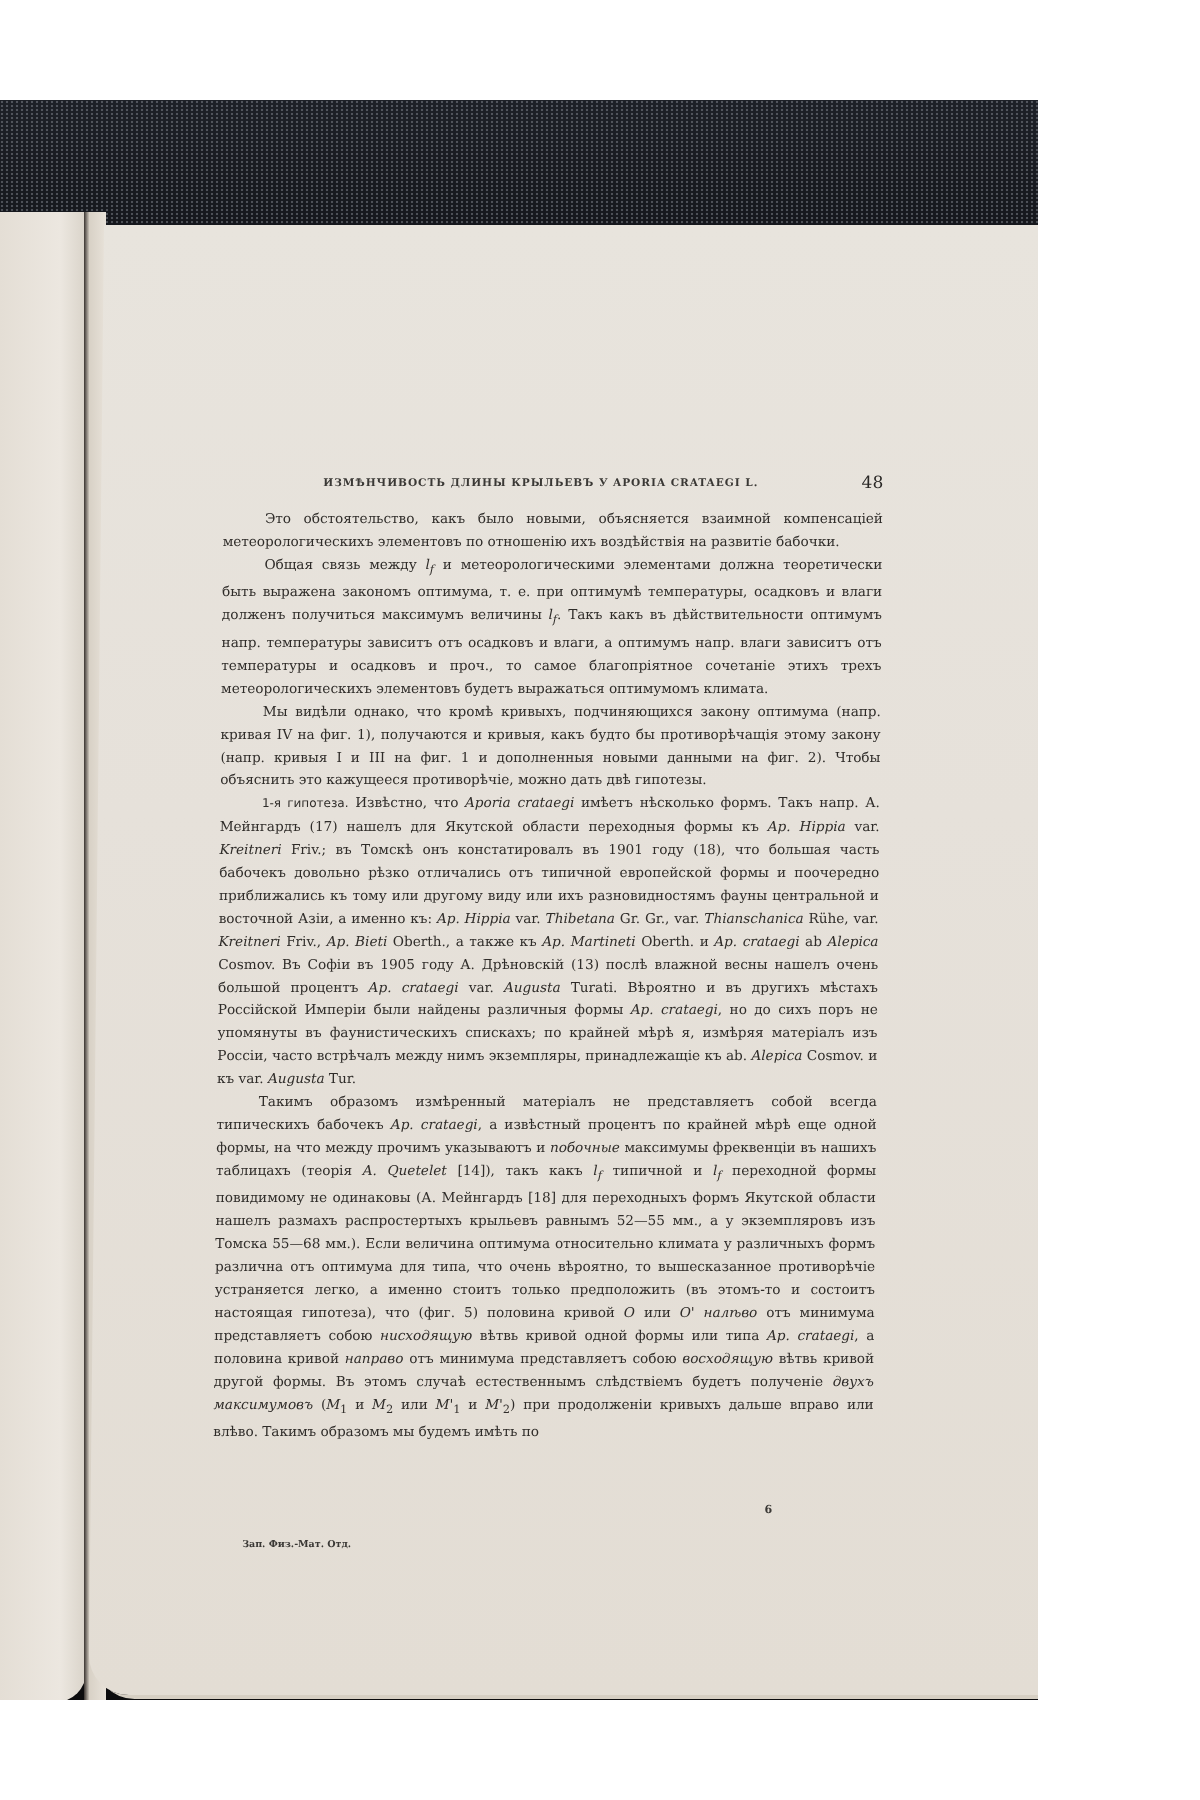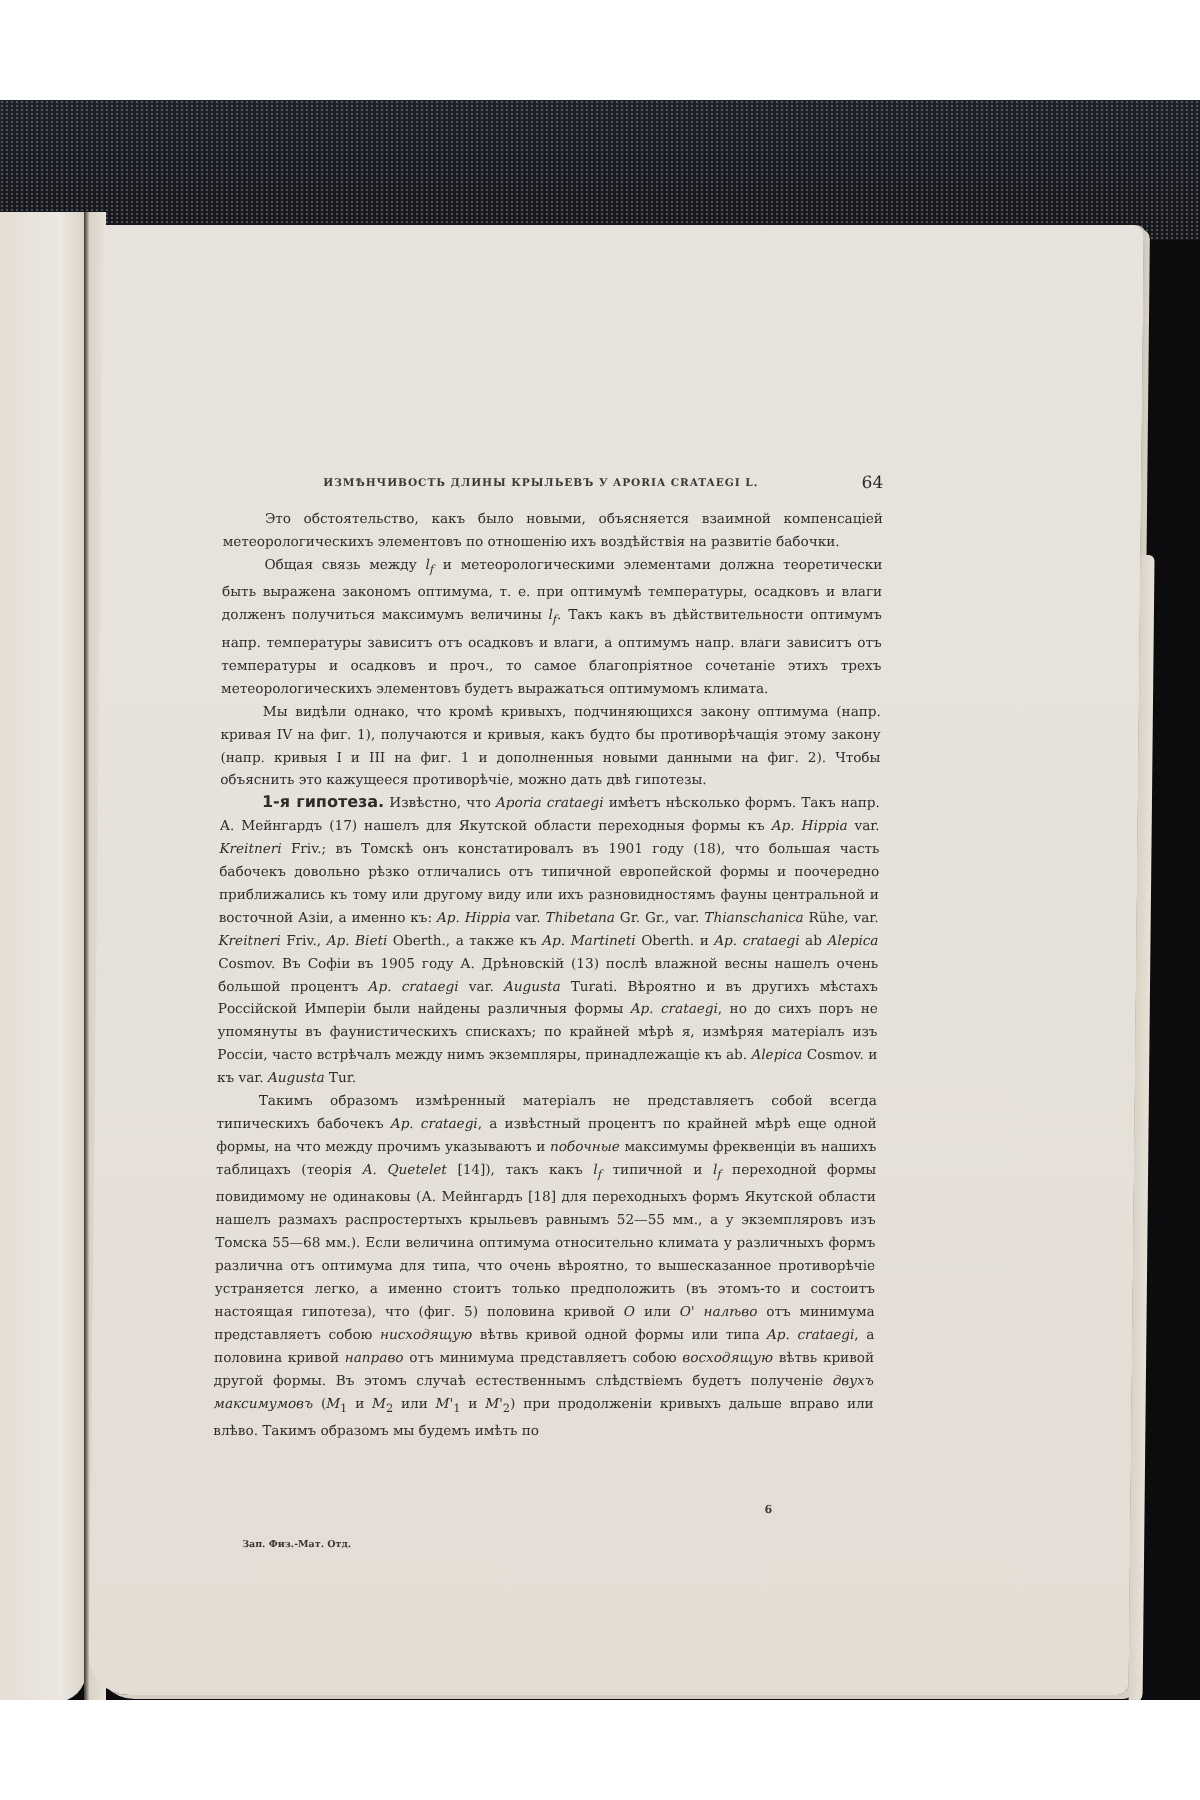--- a/index.html
+++ b/index.html
@@ -2,21 +2,21 @@
 <html><head>
 <meta charset="utf-8">
 <style>
   html, body { margin:0; padding:0; }
   body {
     width:1200px; height:1800px; position:relative; overflow:hidden;
     background:#ffffff;
     font-family:"DejaVu Serif", serif;
   }
   .photo {
-    position:absolute; left:0; top:100px; width:1200px; height:1600px;
+    position:absolute; left:0; top:100px; width:1038px; height:1600px;
     background:#0c0c0e; overflow:hidden;
   }
   .leather {
     position:absolute; left:0; top:0; width:1200px; height:140px;
     background:
       radial-gradient(circle at 2px 2px, rgba(180,185,195,0.35) 1px, transparent 1.6px) 0 0/5px 4px,
       linear-gradient(#1d2027,#14161b);
   }
   .left-page {
     position:absolute; left:0; top:112px; width:86px; height:1490px;
@@ -53,21 +53,21 @@
   .page-number {
     position:absolute; right:0; top:0;
     font-size:17px; color:#2a2826;
   }
   .body-text {
     position:absolute; left:122px; top:282px; width:660px;
     font-size:13.6px; line-height:22.9px; color:#2f2c29;
     text-align:justify;
   }
   .body-text p { margin:0; text-indent:42px; }
-  .body-text .hyp { font-size:16px; font-weight:bold; font-family:"DejaVu Sans", sans-serif; }
+  .body-text .hyp { font-size:12px; font-weight:normal; font-family:"DejaVu Sans", sans-serif; }
   .body-text i { }
   .footer {
     position:absolute; left:122px; top:1280px; width:660px; height:20px;
     font-size:9.5px; font-weight:bold; color:#3a3835;
   }
   .footer .journal { position:absolute; left:30px; top:0;margin-top:33px; }
   .footer .sig { position:absolute; left:552px; top:-2px; font-size:11px; }
 </style>
 </head>
 <body>
@@ -75,21 +75,21 @@
 <div class="photo">
   <div class="leather"></div>
   <div class="left-page"></div>
   <div class="gutter"></div>
 
   <div class="page">
     <div class="page-edge"></div>
 
     <div class="running-head">
       <span class="running-title">ИЗМѢНЧИВОСТЬ ДЛИНЫ КРЫЛЬЕВЪ У APORIA CRATAEGI L.</span>
-      <span class="page-number">64</span>
+      <span class="page-number">48</span>
     </div>
 
     <div class="body-text" id="body-text">
         <p>Это обстоятельство, какъ было новыми, объясняется взаимной компенсаціей метеорологическихъ элементовъ по отношенію ихъ воздѣйствія на развитіе бабочки.</p>
         <p>Общая связь между <i>l<sub>f</sub></i> и метеорологическими элементами должна теоретически быть выражена закономъ оптимума, т. е. при оптимумѣ температуры, осадковъ и влаги долженъ получиться максимумъ величины <i>l<sub>f</sub></i>. Такъ какъ въ дѣйствительности оптимумъ напр. температуры зависитъ отъ осадковъ и влаги, а оптимумъ напр. влаги зависитъ отъ температуры и осадковъ и проч., то самое благопріятное сочетаніе этихъ трехъ метеорологическихъ элементовъ будетъ выражаться оптимумомъ климата.</p>
         <p>Мы видѣли однако, что кромѣ кривыхъ, подчиняющихся закону оптимума (напр. кривая IV на фиг. 1), получаются и кривыя, какъ будто бы противорѣчащія этому закону (напр. кривыя I и III на фиг. 1 и дополненныя новыми данными на фиг. 2). Чтобы объяснить это кажущееся противорѣчіе, можно дать двѣ гипотезы.</p>
         <p><span class="hyp">1-я гипотеза.</span> Извѣстно, что <i>Aporia crataegi</i> имѣетъ нѣсколько формъ. Такъ напр. А. Мейнгардъ (17) нашелъ для Якутской области переходныя формы къ <i>Ap. Hippia</i> var. <i>Kreitneri</i> Friv.; въ Томскѣ онъ констатировалъ въ 1901 году (18), что большая часть бабочекъ довольно рѣзко отличались отъ типичной европейской формы и поочередно приближались къ тому или другому виду или ихъ разновидностямъ фауны центральной и восточной Азіи, а именно къ: <i>Ap. Hippia</i> var. <i>Thibetana</i> Gr. Gr., var. <i>Thianschanica</i> Rühe, var. <i>Kreitneri</i> Friv., <i>Ap. Bieti</i> Oberth., а также къ <i>Ap. Martineti</i> Oberth. и <i>Ap. crataegi</i> ab <i>Alepica</i> Cosmov. Въ Софіи въ 1905 году А. Дрѣновскій (13) послѣ влажной весны нашелъ очень большой процентъ <i>Ap. crataegi</i> var. <i>Augusta</i> Turati. Вѣроятно и въ другихъ мѣстахъ Россійской Имперіи были найдены различныя формы <i>Ap. crataegi</i>, но до сихъ поръ не упомянуты въ фаунистическихъ спискахъ; по крайней мѣрѣ я, измѣряя матеріалъ изъ Россіи, часто встрѣчалъ между нимъ экземпляры, принадлежащіе къ ab. <i>Alepica</i> Cosmov. и къ var. <i>Augusta</i> Tur.</p>
         <p>Такимъ образомъ измѣренный матеріалъ не представляетъ собой всегда типическихъ бабочекъ <i>Ap. crataegi</i>, а извѣстный процентъ по крайней мѣрѣ еще одной формы, на что между прочимъ указываютъ и <i>побочные</i> максимумы фреквенціи въ нашихъ таблицахъ (теорія <i>A. Quetelet</i> [14]), такъ какъ <i>l<sub>f</sub></i> типичной и <i>l<sub>f</sub></i> переходной формы повидимому не одинаковы (А. Мейнгардъ [18] для переходныхъ формъ Якутской области нашелъ размахъ распростертыхъ крыльевъ равнымъ 52—55 мм., а у экземпляровъ изъ Томска 55—68 мм.). Если величина оптимума относительно климата у различныхъ формъ различна отъ оптимума для типа, что очень вѣроятно, то вышесказанное противорѣчіе устраняется легко, а именно стоитъ только предположить (въ этомъ-то и состоитъ настоящая гипотеза), что (фиг. 5) половина кривой <i>O</i> или <i>O'</i> <i>налѣво</i> отъ минимума представляетъ собою <i>нисходящую</i> вѣтвь кривой одной формы или типа <i>Ap. crataegi</i>, а половина кривой <i>направо</i> отъ минимума представляетъ собою <i>восходящую</i> вѣтвь кривой другой формы. Въ этомъ случаѣ естественнымъ слѣдствіемъ будетъ полученіе <i>двухъ максимумовъ</i> (<i>M</i><sub>1</sub> и <i>M</i><sub>2</sub> или <i>M'</i><sub>1</sub> и <i>M'</i><sub>2</sub>) при продолженіи кривыхъ дальше вправо или влѣво. Такимъ образомъ мы будемъ имѣть по</p>
       </div>
 

